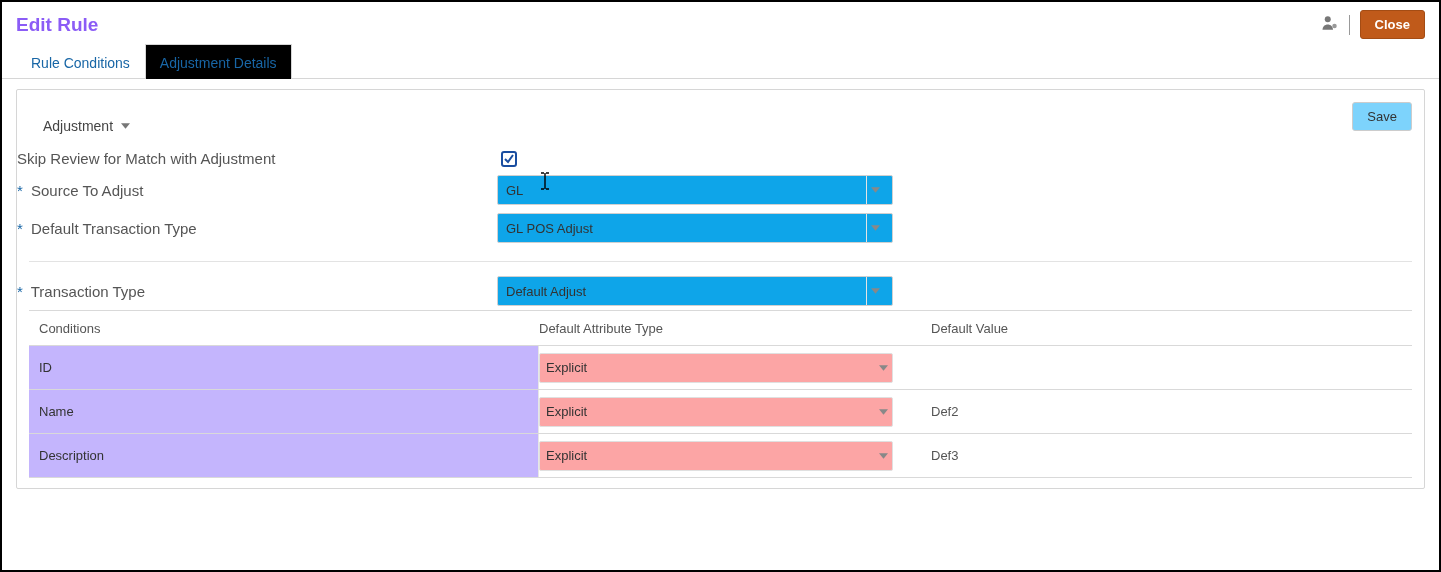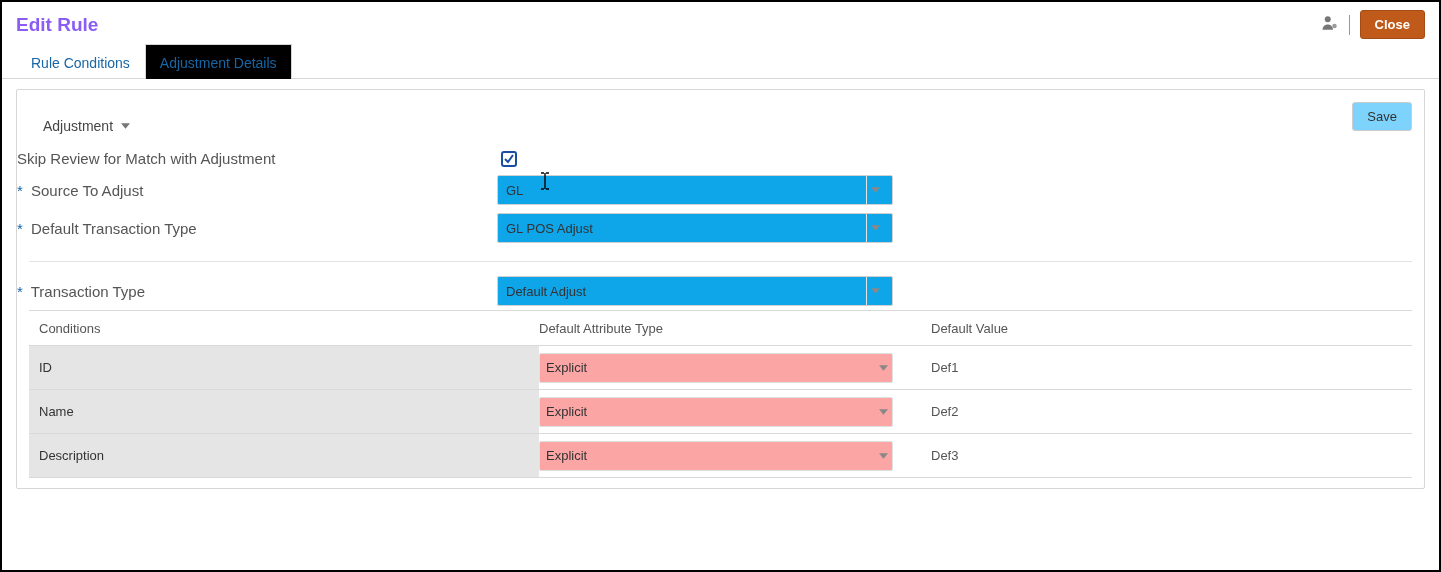--- a/index.html
+++ b/index.html
@@ -165,21 +165,21 @@
     border-top: 1px solid #d9d9d9;
     height: 36px;
     color: #555;
   }
   .trow {
     height: 44px;
   }
   .col-attr { width: 510px; padding-left: 10px; }
   .col-type { width: 380px; display: flex; align-items: center; }
   .col-val  { flex: 1; padding-left: 12px; color: #555; }
-  .trow .col-attr { background: #e5e5e5; height: 100%; display: flex; align-items: center; border-right: 1px solid #e6e6e6; }
+  .trow .col-attr { background: #c4b5fd; height: 100%; display: flex; align-items: center; border-right: 1px solid #e6e6e6; }
   .type-select {
     width: 354px;
     height: 30px;
     border: 1px solid #e0e0e0;
     border-radius: 2px;
     display: flex;
     align-items: center;
     justify-content: space-between;
     padding-left: 6px;
     background: #fca5a5;
@@ -303,21 +303,20 @@
       <div class="col-type">
         <div class="type-select">
           <span>Explicit</span>
           <div class="caret-box">
             <svg width="9" height="6" viewBox="0 0 10 6">
                 <path d="M0 0l5 6 5-6z" fill="#888"></path>
               </svg>
           </div>
         </div>
       </div>
-      <div class="col-val">Def1</div>
     </div>
 
     <div class="trow">
       <div class="col-attr">Name</div>
       <div class="col-type">
         <div class="type-select">
           <span>Explicit</span>
           <div class="caret-box">
             <svg width="9" height="6" viewBox="0 0 10 6">
                 <path d="M0 0l5 6 5-6z" fill="#888"></path>

